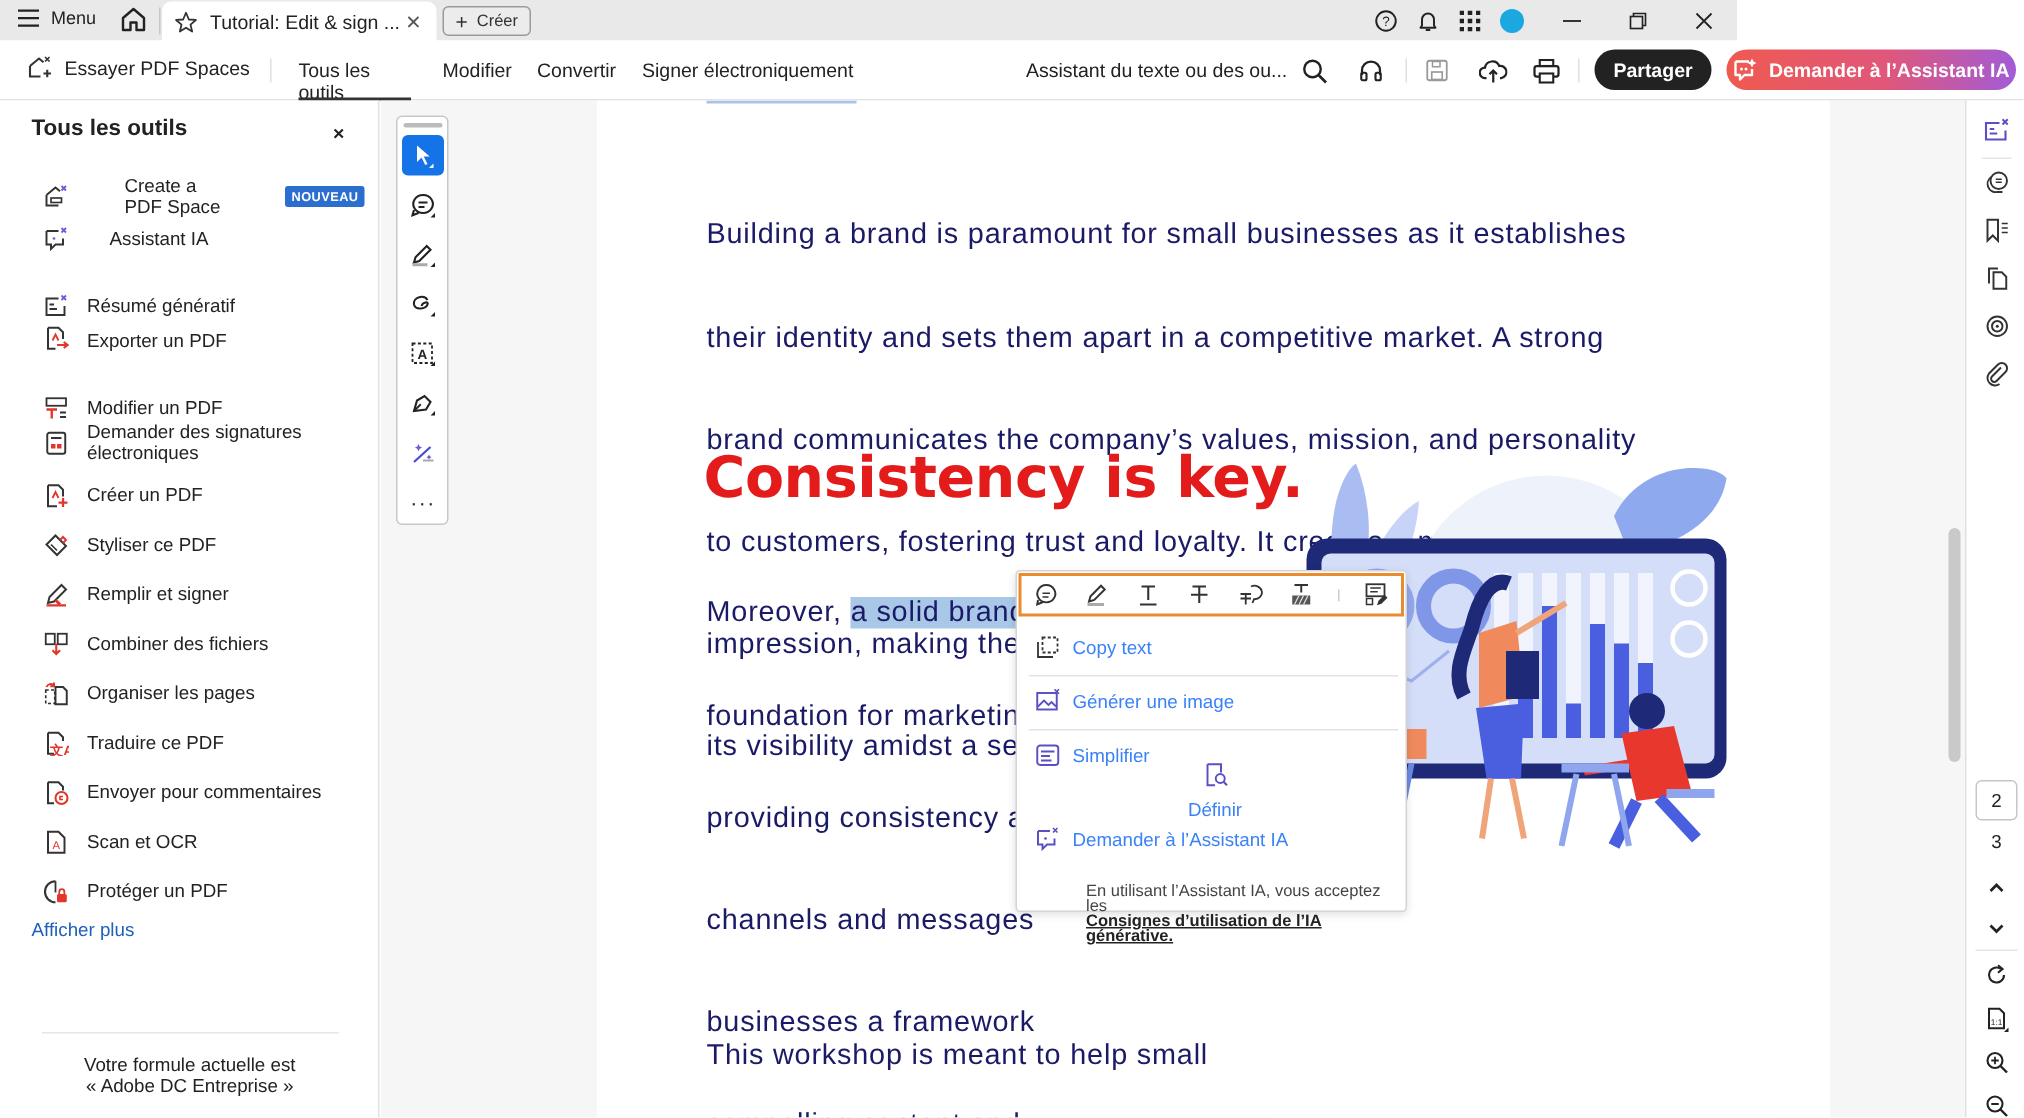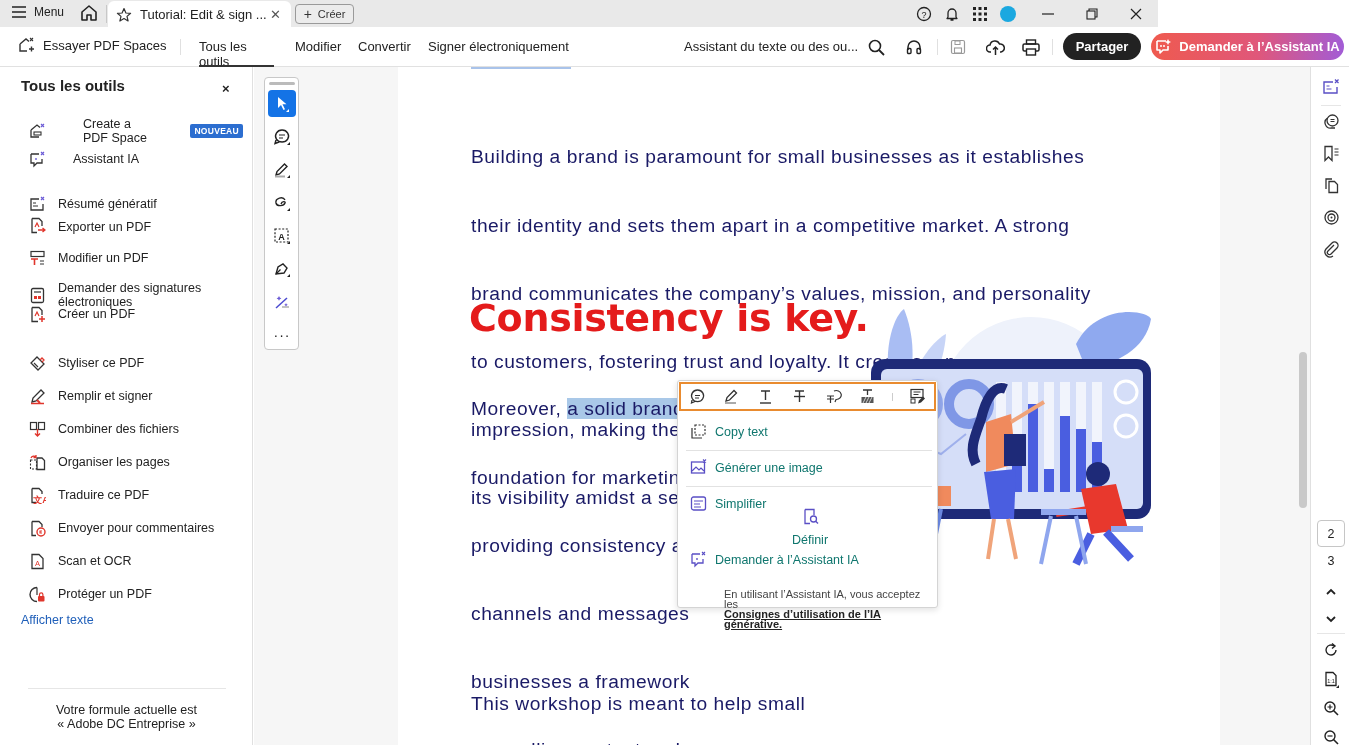--- a/index.html
+++ b/index.html
@@ -56,21 +56,21 @@
   .highlight { background: #a9c8e8; }
 
   .illus { position: absolute; left: 468px; top: 237px; width: 290px; height: 268px; }
 
   .scrollbar-v { position: absolute; left: 1045px; top: 285px; width: 8px; height: 156px; background: #c9c9c9; border-radius: 4px; }
 
   
   .ctx { position: absolute; left: 677px; top: 380px; width: 261px; height: 228px; background: #fff; border: 1px solid #d4d4d4; border-radius: 3px; box-shadow: 0 2px 6px rgba(0,0,0,0.12); }
   .ctx-tools { position: absolute; left: 1px; top: 1px; width: 257px; height: 29px; border: 2.5px solid #e98b2f; display: flex; align-items: center; justify-content: space-between; padding: 0 6px 0 5px; }
   .ctx-tools .ct { width: 22px; height: 22px; display: flex; align-items: center; justify-content: center; }
-  .ctx-item { position: absolute; left: 12px; display: flex; align-items: center; gap: 8px; font-size: 12.5px; color: #0f766e; width: 240px; }
+  .ctx-item { position: absolute; left: 12px; display: flex; align-items: center; gap: 8px; font-size: 12.5px; color: #3b82f6; width: 240px; }
   .ctx-item .ico { width: 17px; height: 17px; display: flex; align-items: center; justify-content: center; }
   .ctx-hr { position: absolute; left: 8px; width: 246px; height: 1px; background: #e2e2e2; }
   .ctx-foot { position: absolute; left: 10px; top: 208px; font-size: 11px; color: #444; line-height: 10px; margin-left: 36px; }
   .ctx-foot u { font-weight: bold; color: #222; }
 
   
   .rail { position: absolute; left: 1310px; top: 67px; width: 39px; height: 678px; background: #fff; border-left: 1px solid #e0e0e0; }
   .rail-ico { position: absolute; left: 10px; width: 20px; height: 20px; display: flex; align-items: center; justify-content: center; }
   .page-box { position: absolute; left: 6px; top: 453px; width: 28px; height: 27px; border: 1px solid #c6c6c6; border-radius: 4px; font-size: 12.5px; display: flex; align-items: center; justify-content: center; color: #222; }
   .page-total { position: absolute; left: 6px; top: 487px; width: 28px; text-align: center; font-size: 12.5px; color: #222; }
@@ -252,42 +252,42 @@
   <div class="sb-item" style="top:149px;align-items:flex-end;">
     <span class="ico">
         <svg width="17" height="17" viewBox="0 0 17 17">
           <path d="M3 1.5 H10 L13 4.5 V9 M3 1.5 V15.5 H8" fill="none" stroke="#333" stroke-width="1.3"></path>
           <path d="M6 10 L8 6 L10 10" fill="none" stroke="#e0362c" stroke-width="1.2"></path>
           <path d="M9 13 H16 M13.5 11 L16 13 L13.5 15" fill="none" stroke="#e0362c" stroke-width="1.4"></path>
         </svg>
       </span>
     <span>Exporter un PDF</span>
   </div>
-  <div class="sb-item" style="top:182px;text-align:right;">
+  <div class="sb-item" style="top:196px;text-align:right;">
     <span class="ico">
         <svg width="17" height="17" viewBox="0 0 17 17">
           <rect x="2" y="1.5" width="13" height="5" fill="none" stroke="#333" stroke-width="1.2"></rect>
           <path d="M2 9 H9 M5.5 9 V15" stroke="#e0362c" stroke-width="1.6"></path>
           <path d="M11 11h4 M11 14h4" stroke="#333" stroke-width="1.2"></path>
         </svg>
       </span>
     <span>Modifier un PDF</span>
   </div>
   <div class="sb-item" style="top:214px;align-items:flex-start;">
     <span class="ico" style="margin-top:5px;">
         <svg width="17" height="17" viewBox="0 0 17 17">
           <rect x="2.5" y="1.5" width="12" height="14" rx="1.5" fill="none" stroke="#333" stroke-width="1.3"></rect>
           <rect x="5" y="9" width="3" height="3" fill="#e0362c"></rect>
           <rect x="9" y="9" width="3" height="3" fill="#e0362c"></rect>
           <path d="M5 5h7" stroke="#333" stroke-width="1.2"></path>
         </svg>
       </span>
     <span style="line-height:14px;width:160px;">Demander des signatures électroniques</span>
   </div>
-  <div class="sb-item" style="top:238px;">
+  <div class="sb-item" style="top:254px;">
     <span class="ico">
         <svg width="17" height="17" viewBox="0 0 17 17">
           <path d="M3 1.5 H10 L13 4.5 V9 M3 1.5 V15.5 H9" fill="none" stroke="#333" stroke-width="1.3"></path>
           <path d="M6 10 L8 6 L10 10" fill="none" stroke="#e0362c" stroke-width="1.2"></path>
           <path d="M13 10 V16 M10 13 H16" stroke="#e0362c" stroke-width="1.5"></path>
         </svg>
       </span>
     <span>Créer un PDF</span>
   </div>
   <div class="sb-item" style="top:287px;">
@@ -363,21 +363,21 @@
         <svg width="17" height="17" viewBox="0 0 17 17">
           <path d="M8 1.5 a6.5 6.5 0 0 0 0 14" fill="none" stroke="#333" stroke-width="1.4"></path>
           <path d="M8 1.5 V9" stroke="#333" stroke-width="1.2"></path>
           <rect x="9" y="10" width="6.5" height="5.5" rx="1" fill="#e0362c"></rect>
           <path d="M10.5 10 V8.5 a1.7 1.7 0 0 1 3.4 0 V10" fill="none" stroke="#e0362c" stroke-width="1.2"></path>
         </svg>
       </span>
     <span>Protéger un PDF</span>
   </div>
 
-  <div class="sb-more">Afficher texte</div>
+  <div class="sb-more">Afficher plus</div>
   <div class="sb-hr"></div>
   <div class="sb-plan">
     <div>Votre formule actuelle est</div>
     <div>« Adobe DC Entreprise »</div>
   </div>
 </div>
 
 <div class="canvas">
 
   <div class="quicktools">

